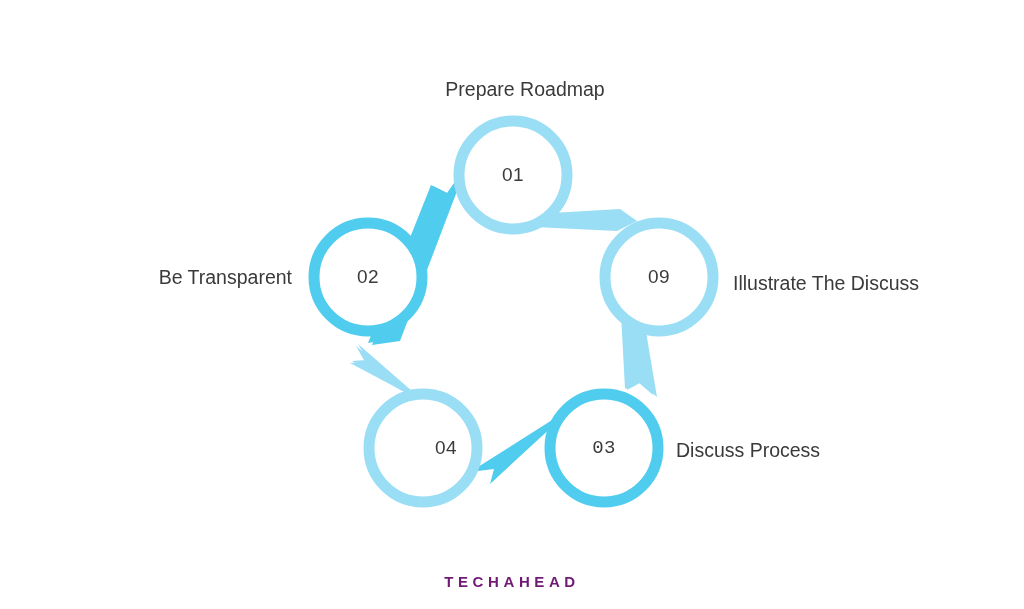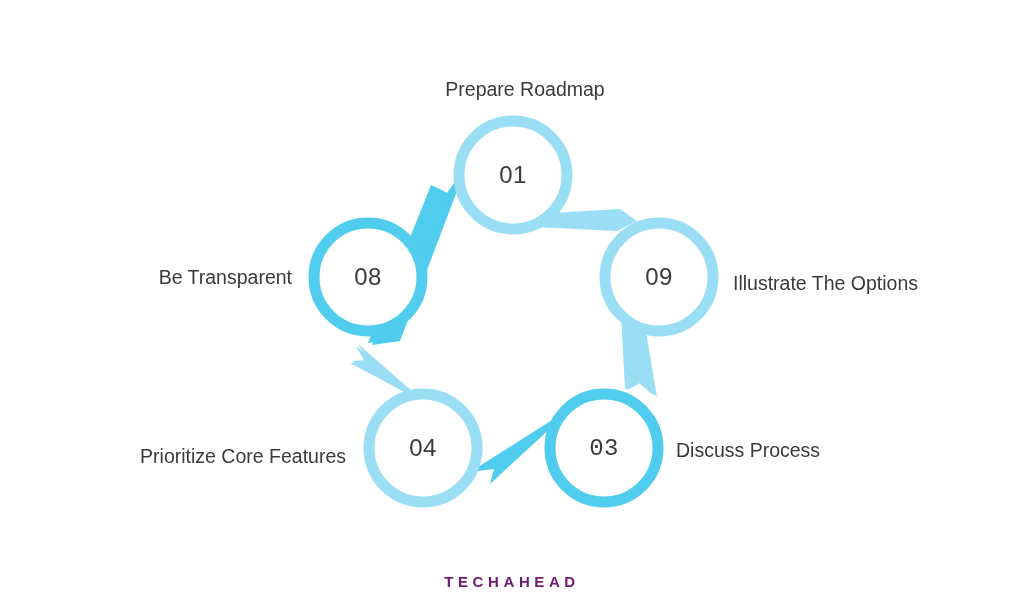--- a/index.html
+++ b/index.html
@@ -29,21 +29,21 @@
     left: 0;
     top: 0;
     width: 1024px;
     height: 609px;
     display: block;
   }
 
   
   .step-number {
     position: absolute;
-    font-size: 24px;
+    font-size: 19px;
     font-weight: 400;
     color: #3b3b3b;
     letter-spacing: 0.4px;
     white-space: nowrap;
     transform: translate(-50%, -50%);
     user-select: none;
   }
 
   .step-label {
     position: absolute;
@@ -115,29 +115,28 @@
     <circle cx="368" cy="277" r="54" fill="#ffffff" stroke="#4FCCEE" stroke-width="11"></circle>
 
   </svg>
 
   <div class="step-number" style="left:513px; top:175px;">01</div>
 
   <div class="step-number" style="left:659px; top:277px;">09</div>
 
   <div class="step-number" style="left:604px; top:448px;font-family:Liberation Mono, monospace;">03</div>
 
-  <div class="step-number" style="left:423px; top:448px;">04</div>
+  <div class="step-number" style="left:446px; top:448px;">04</div>
 
-  <div class="step-number" style="left:368px; top:277px;">08</div>
+  <div class="step-number" style="left:368px; top:277px;">02</div>
 
   <div class="step-label align-center" style="left:525px; top:89px;">Prepare Roadmap</div>
 
-  <div class="step-label" style="left:733px; top:283px;">Illustrate The Options</div>
+  <div class="step-label" style="left:733px; top:283px;">Illustrate The Discuss</div>
 
   <div class="step-label" style="left:676px; top:450px;">Discuss Process</div>
 
-  <div class="step-label align-right" style="left:346px; top:456px;">Prioritize Core Features</div>
 
   <div class="step-label align-right" style="left:292px; top:277px;text-align:center;">Be Transparent</div>
 
   <div id="brand-watermark" style="top:573px;">TECHAHEAD</div>
 
 </div>
 
 </body></html>

